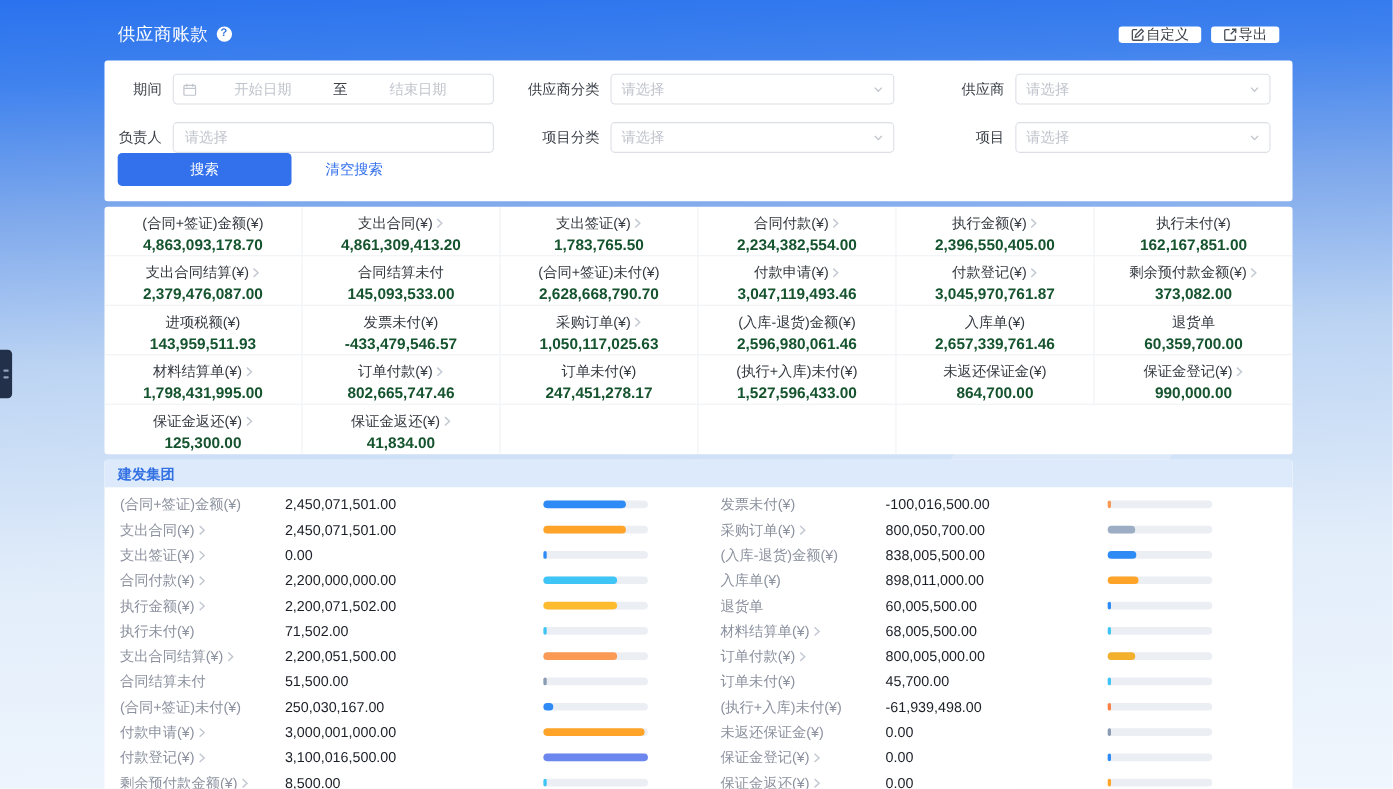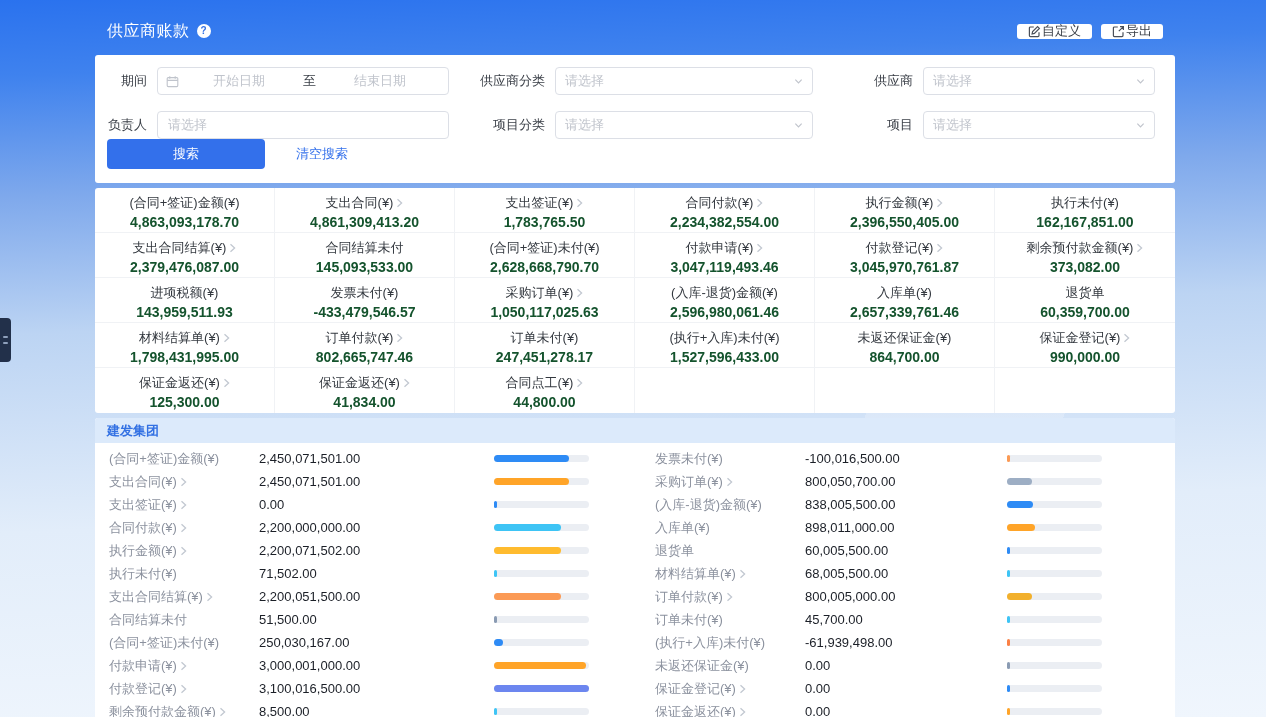--- a/index.html
+++ b/index.html
@@ -372,29 +372,20 @@
   </div>
         <div class="stat-cell">
     <div class="card-label">
       <span class="card-label-text">保证金返还(¥)</span>
       <svg class="arrow-icon" width="7" height="10" viewBox="0 0 7 10" fill="none" stroke="#C2C8D1" stroke-width="1.3">
               <path d="M1.5 1.2L5.6 5 1.5 8.8"></path>
             </svg>
     </div>
     <div class="card-value">41,834.00</div>
   </div>
-        <div class="stat-cell">
-    <div class="card-label">
-      <span class="card-label-text">合同点工(¥)</span>
-      <svg class="arrow-icon" width="7" height="10" viewBox="0 0 7 10" fill="none" stroke="#C2C8D1" stroke-width="1.3">
-              <path d="M1.5 1.2L5.6 5 1.5 8.8"></path>
-            </svg>
-    </div>
-    <div class="card-value">44,800.00</div>
-  </div>
         <div class="stat-cell"></div>
         <div class="stat-cell"></div>
       </div>
   </div>
 
   <div class="panel group-panel">
     <div class="group-header">
       <span>建发集团</span>
     </div>
     <div class="group-body">

